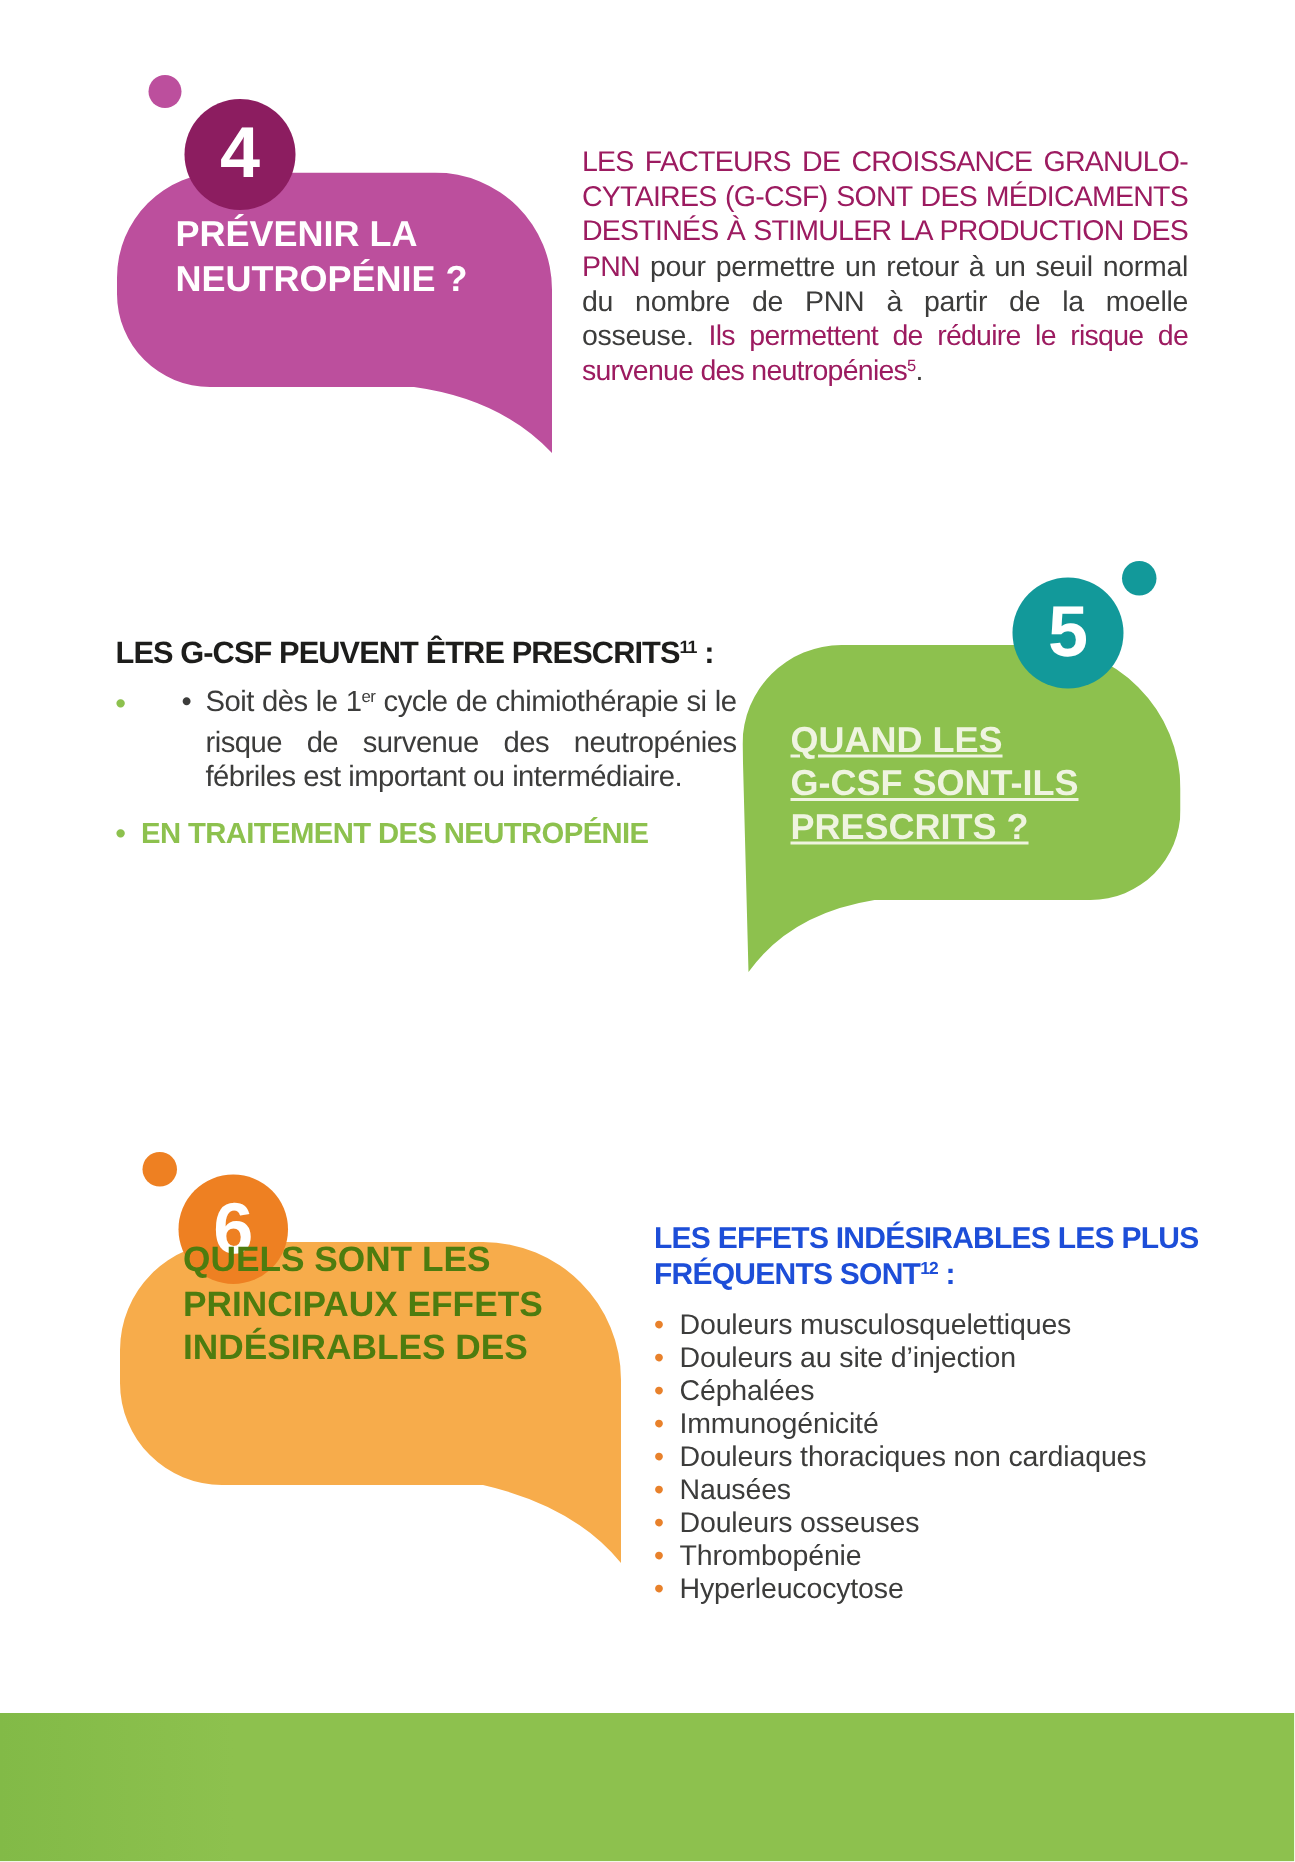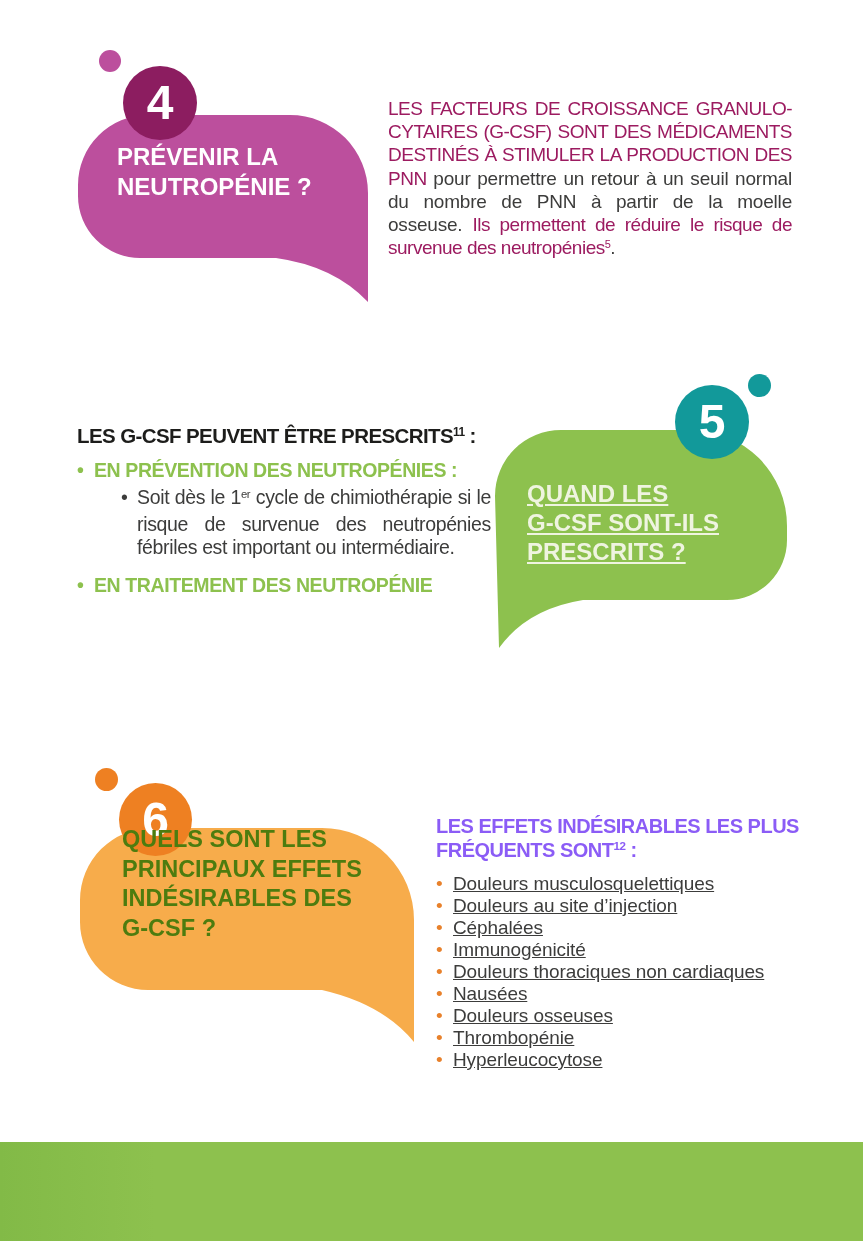--- a/index.html
+++ b/index.html
@@ -59,23 +59,23 @@
     list-style:none; margin:4px 4px 9px 0; padding:0 0 0 27px;
     font-size:19.5px; line-height:23.5px; font-weight:normal; color:#3C3C3B;
     text-align:justify; letter-spacing:-0.35px;
   }
   .subitem { position:relative; padding-left:16px; }
   .subitem::before { content:"\2022"; position:absolute; left:0; color:#3C3C3B; }
   
   .effects { position:absolute; left:436px; top:815px; width:392px; }
   .effects h3 {
     margin:0 0 9px 0; font-size:20px; line-height:23.5px; font-weight:bold;
-    color:#8b5cf6; letter-spacing:-0.5px;
+    color:#1d4ed8; letter-spacing:-0.5px;
   }
-  .elist { list-style:none; margin:0; padding:0; font-size:19px; line-height:22px; color:#3C3C3B;text-decoration:underline; }
+  .elist { list-style:none; margin:0; padding:0; font-size:19px; line-height:22px; color:#3C3C3B; }
   .eitem { position:relative; padding-left:17px; letter-spacing:-0.1px; }
   .eitem::before { content:"\2022"; position:absolute; left:0; color:#E8812B; }
   
   .footer-band {
     position:absolute; left:0; top:1142px; width:863px; height:99px;
     background:linear-gradient(90deg, #82BA47 0%, #8DC14E 18%, #8DC14E 100%);
   }
 </style>
 </head>
 <body>
@@ -112,21 +112,20 @@
   <h2 class="btitle t5">
     <span class="line">QUAND LES</span>
     <span class="line">G-CSF SONT-ILS</span>
     <span class="line">PRESCRITS ?</span>
   </h2>
 
   <div class="presc">
     <h3><span>LES G-CSF PEUVENT ÊTRE PRESCRITS</span><sup>11</sup><span> :</span></h3>
     <ul class="glist">
       <li class="gitem">
-        <span>EN PRÉVENTION DES NEUTROPÉNIES :</span>
         <ul class="sublist">
           <li class="subitem"><span>Soit dès le 1</span><sup>er</sup><span> cycle de chimiothérapie si le risque de survenue des neutropénies fébriles est important ou intermédiaire.</span></li>
         </ul>
       </li>
       <li class="gitem gitem-last">
         <span>EN TRAITEMENT DES NEUTROPÉNIE</span>
       </li>
     </ul>
   </div>
 
@@ -137,21 +136,20 @@
   </svg>
 
   <div class="badge badge6">
     <span>6</span>
   </div>
 
   <h2 class="btitle t6">
     <span class="line">QUELS SONT LES</span>
     <span class="line">PRINCIPAUX EFFETS</span>
     <span class="line">INDÉSIRABLES DES</span>
-    <span class="line">G-CSF ?</span>
   </h2>
 
   <div class="effects">
     <h3><span>LES EFFETS INDÉSIRABLES LES PLUS FRÉQUENTS SONT</span><sup>12</sup><span> :</span></h3>
     <ul class="elist">
       <li class="eitem">Douleurs musculosquelettiques</li>
       <li class="eitem">Douleurs au site d’injection</li>
       <li class="eitem">Céphalées</li>
       <li class="eitem">Immunogénicité</li>
       <li class="eitem">Douleurs thoraciques non cardiaques</li>

